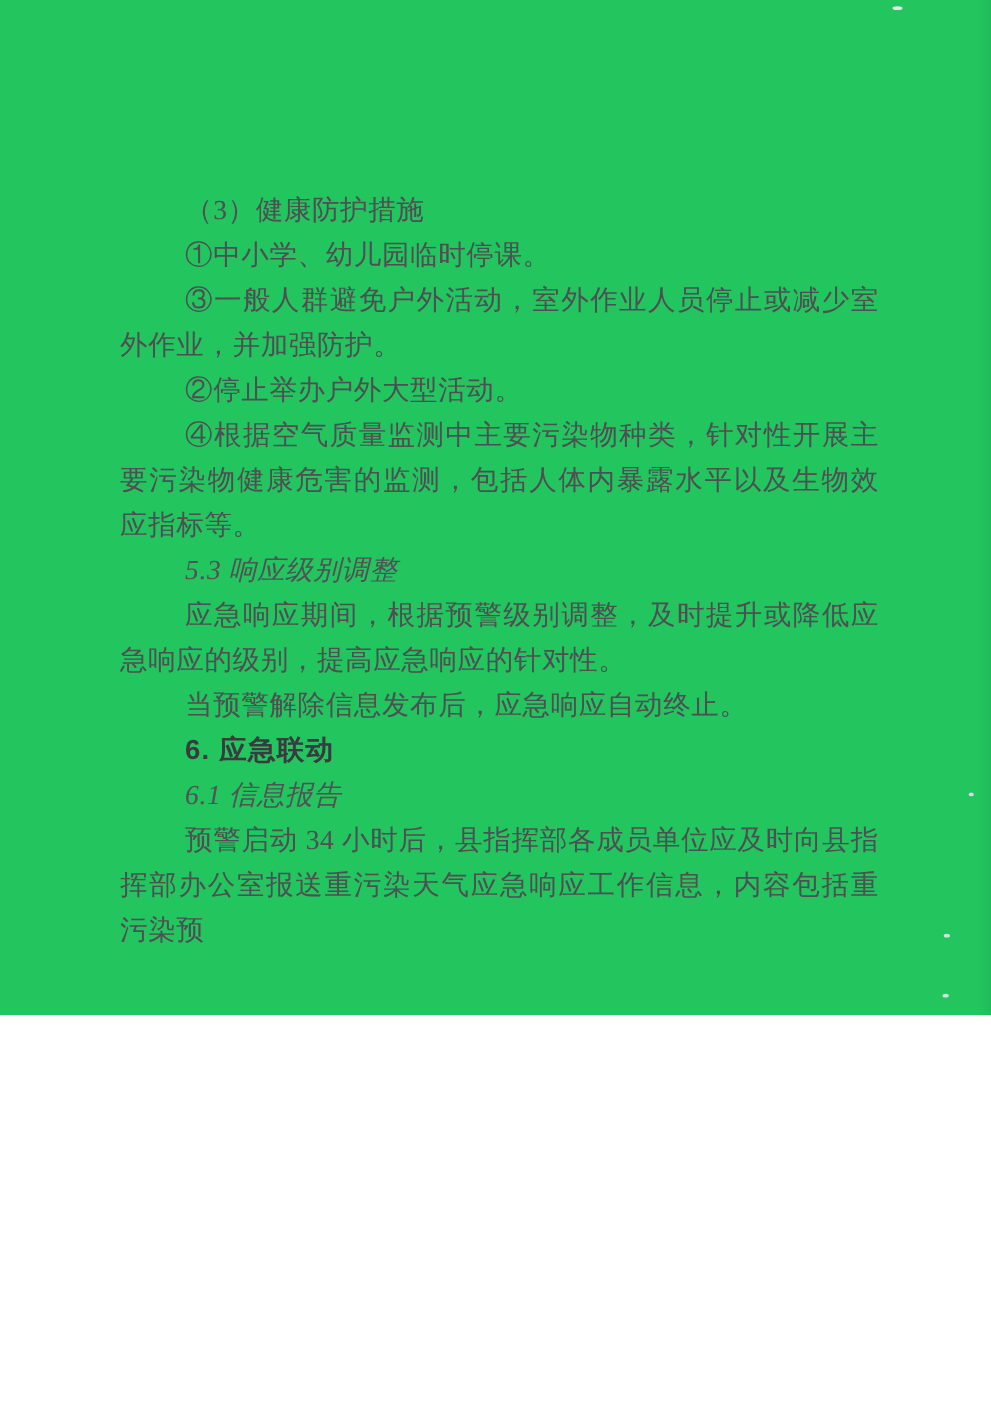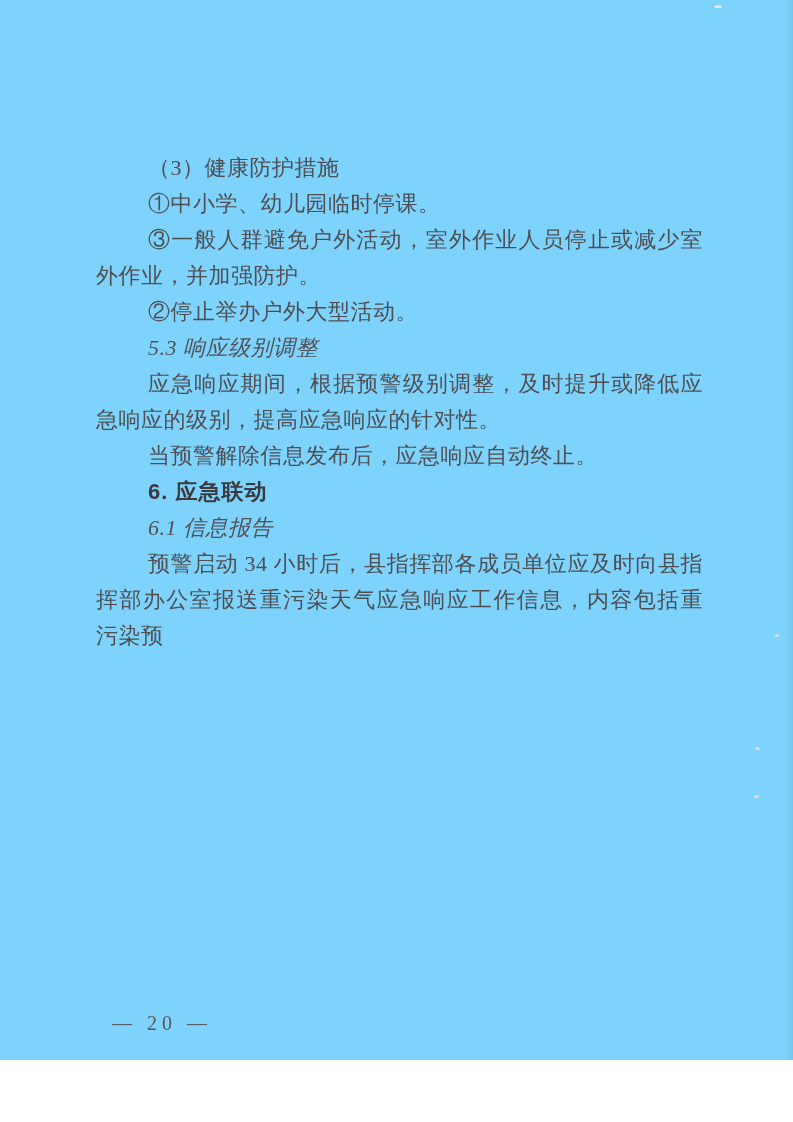--- a/index.html
+++ b/index.html
@@ -3,22 +3,22 @@
 <meta charset="utf-8">
 <style>
   html, body {
     margin: 0;
     padding: 0;
     background: #ffffff;
   }
   .page {
     position: relative;
     width: 793px;
-    height: 1060px;
-    background: #7dd3fc;
+    height: 812px;
+    background: #22c55e;
     overflow: hidden;
     font-family: "Liberation Serif", serif;
   }
   
   .edge-strip {
     position: absolute;
     top: 0;
     right: 0;
     width: 10px;
     height: 100%;
@@ -79,20 +79,21 @@
 </head>
 <body>
 
 <div class="page">
 
   <div class="text-block">
     <p>（3）健康防护措施</p>
     <p>①中小学、幼儿园临时停课。</p>
     <p>③一般人群避免户外活动，室外作业人员停止或减少室外作业，并加强防护。</p>
     <p>②停止举办户外大型活动。</p>
+    <p>④根据空气质量监测中主要污染物种类，针对性开展主要污染物健康危害的监测，包括人体内暴露水平以及生物效应指标等。</p>
     <p class="kaiti">5.3 响应级别调整</p>
     <p>应急响应期间，根据预警级别调整，及时提升或降低应急响应的级别，提高应急响应的针对性。</p>
     <p>当预警解除信息发布后，应急响应自动终止。</p>
     <p class="hei">6. 应急联动</p>
     <p class="kaiti">6.1 信息报告</p>
     <p>预警启动 34 小时后，县指挥部各成员单位应及时向县指挥部办公室报送重污染天气应急响应工作信息，内容包括重污染预</p>
   </div>
 
   <div class="footer">— 20 —</div>
 

